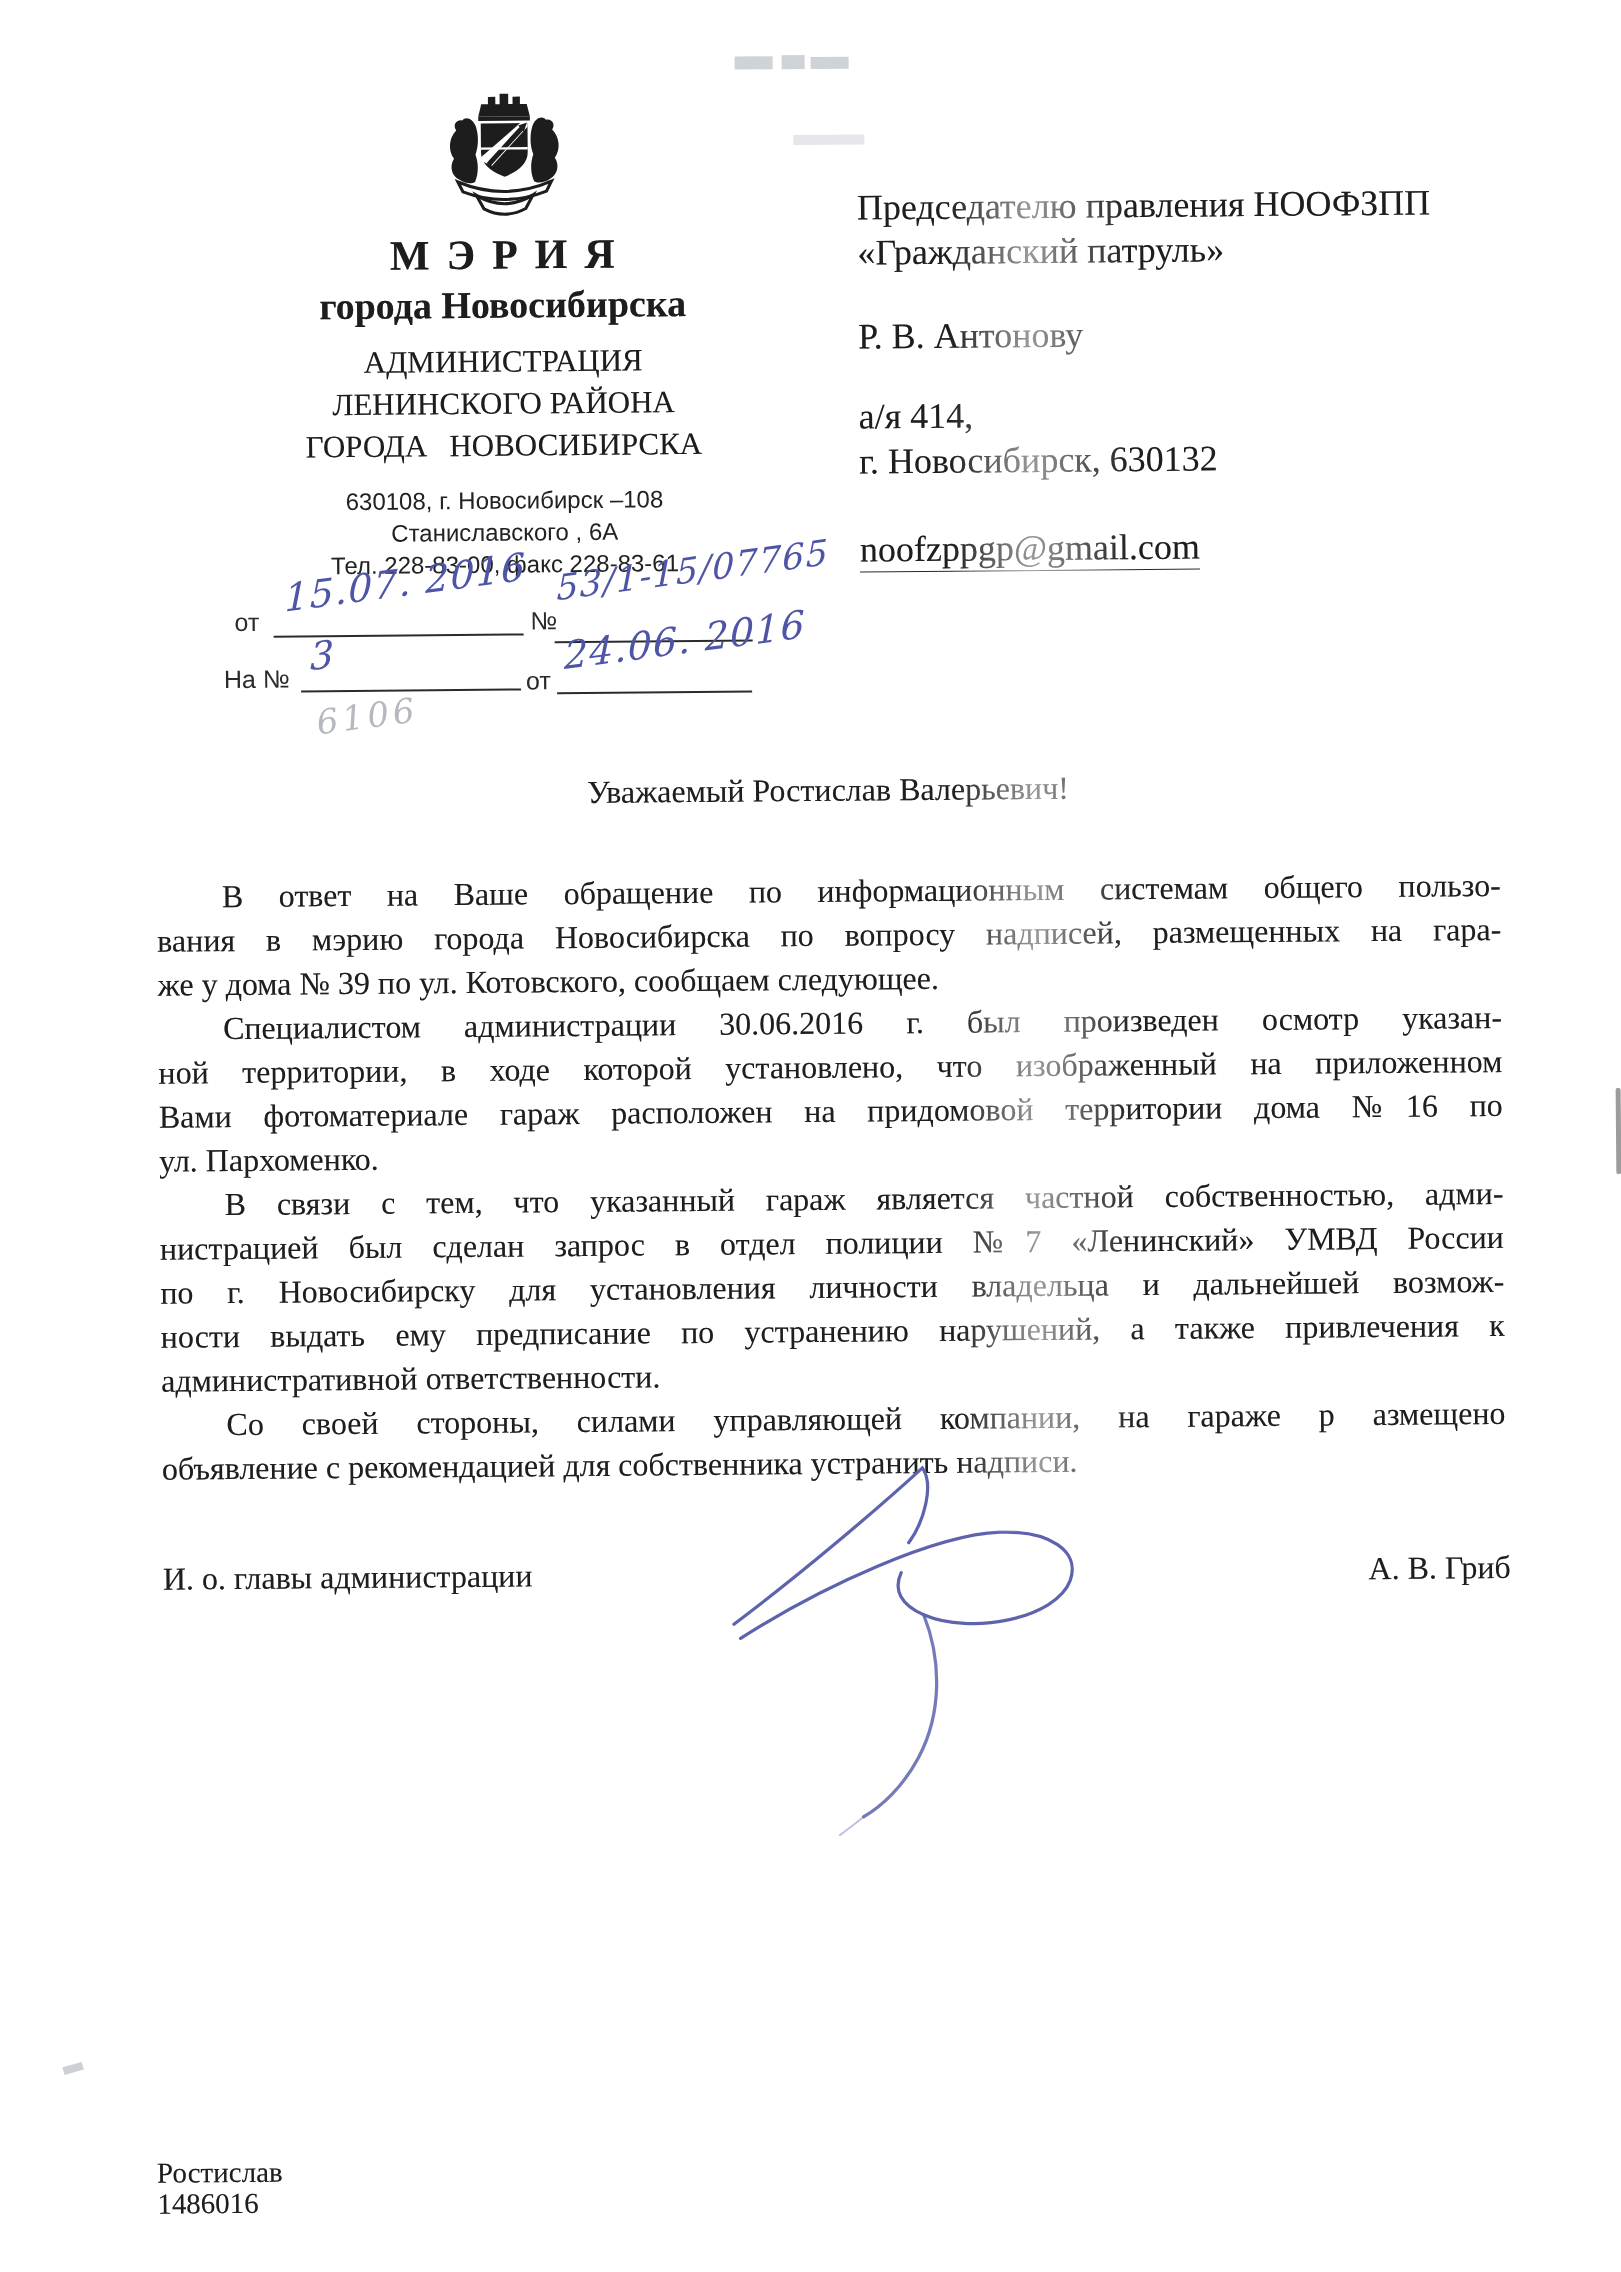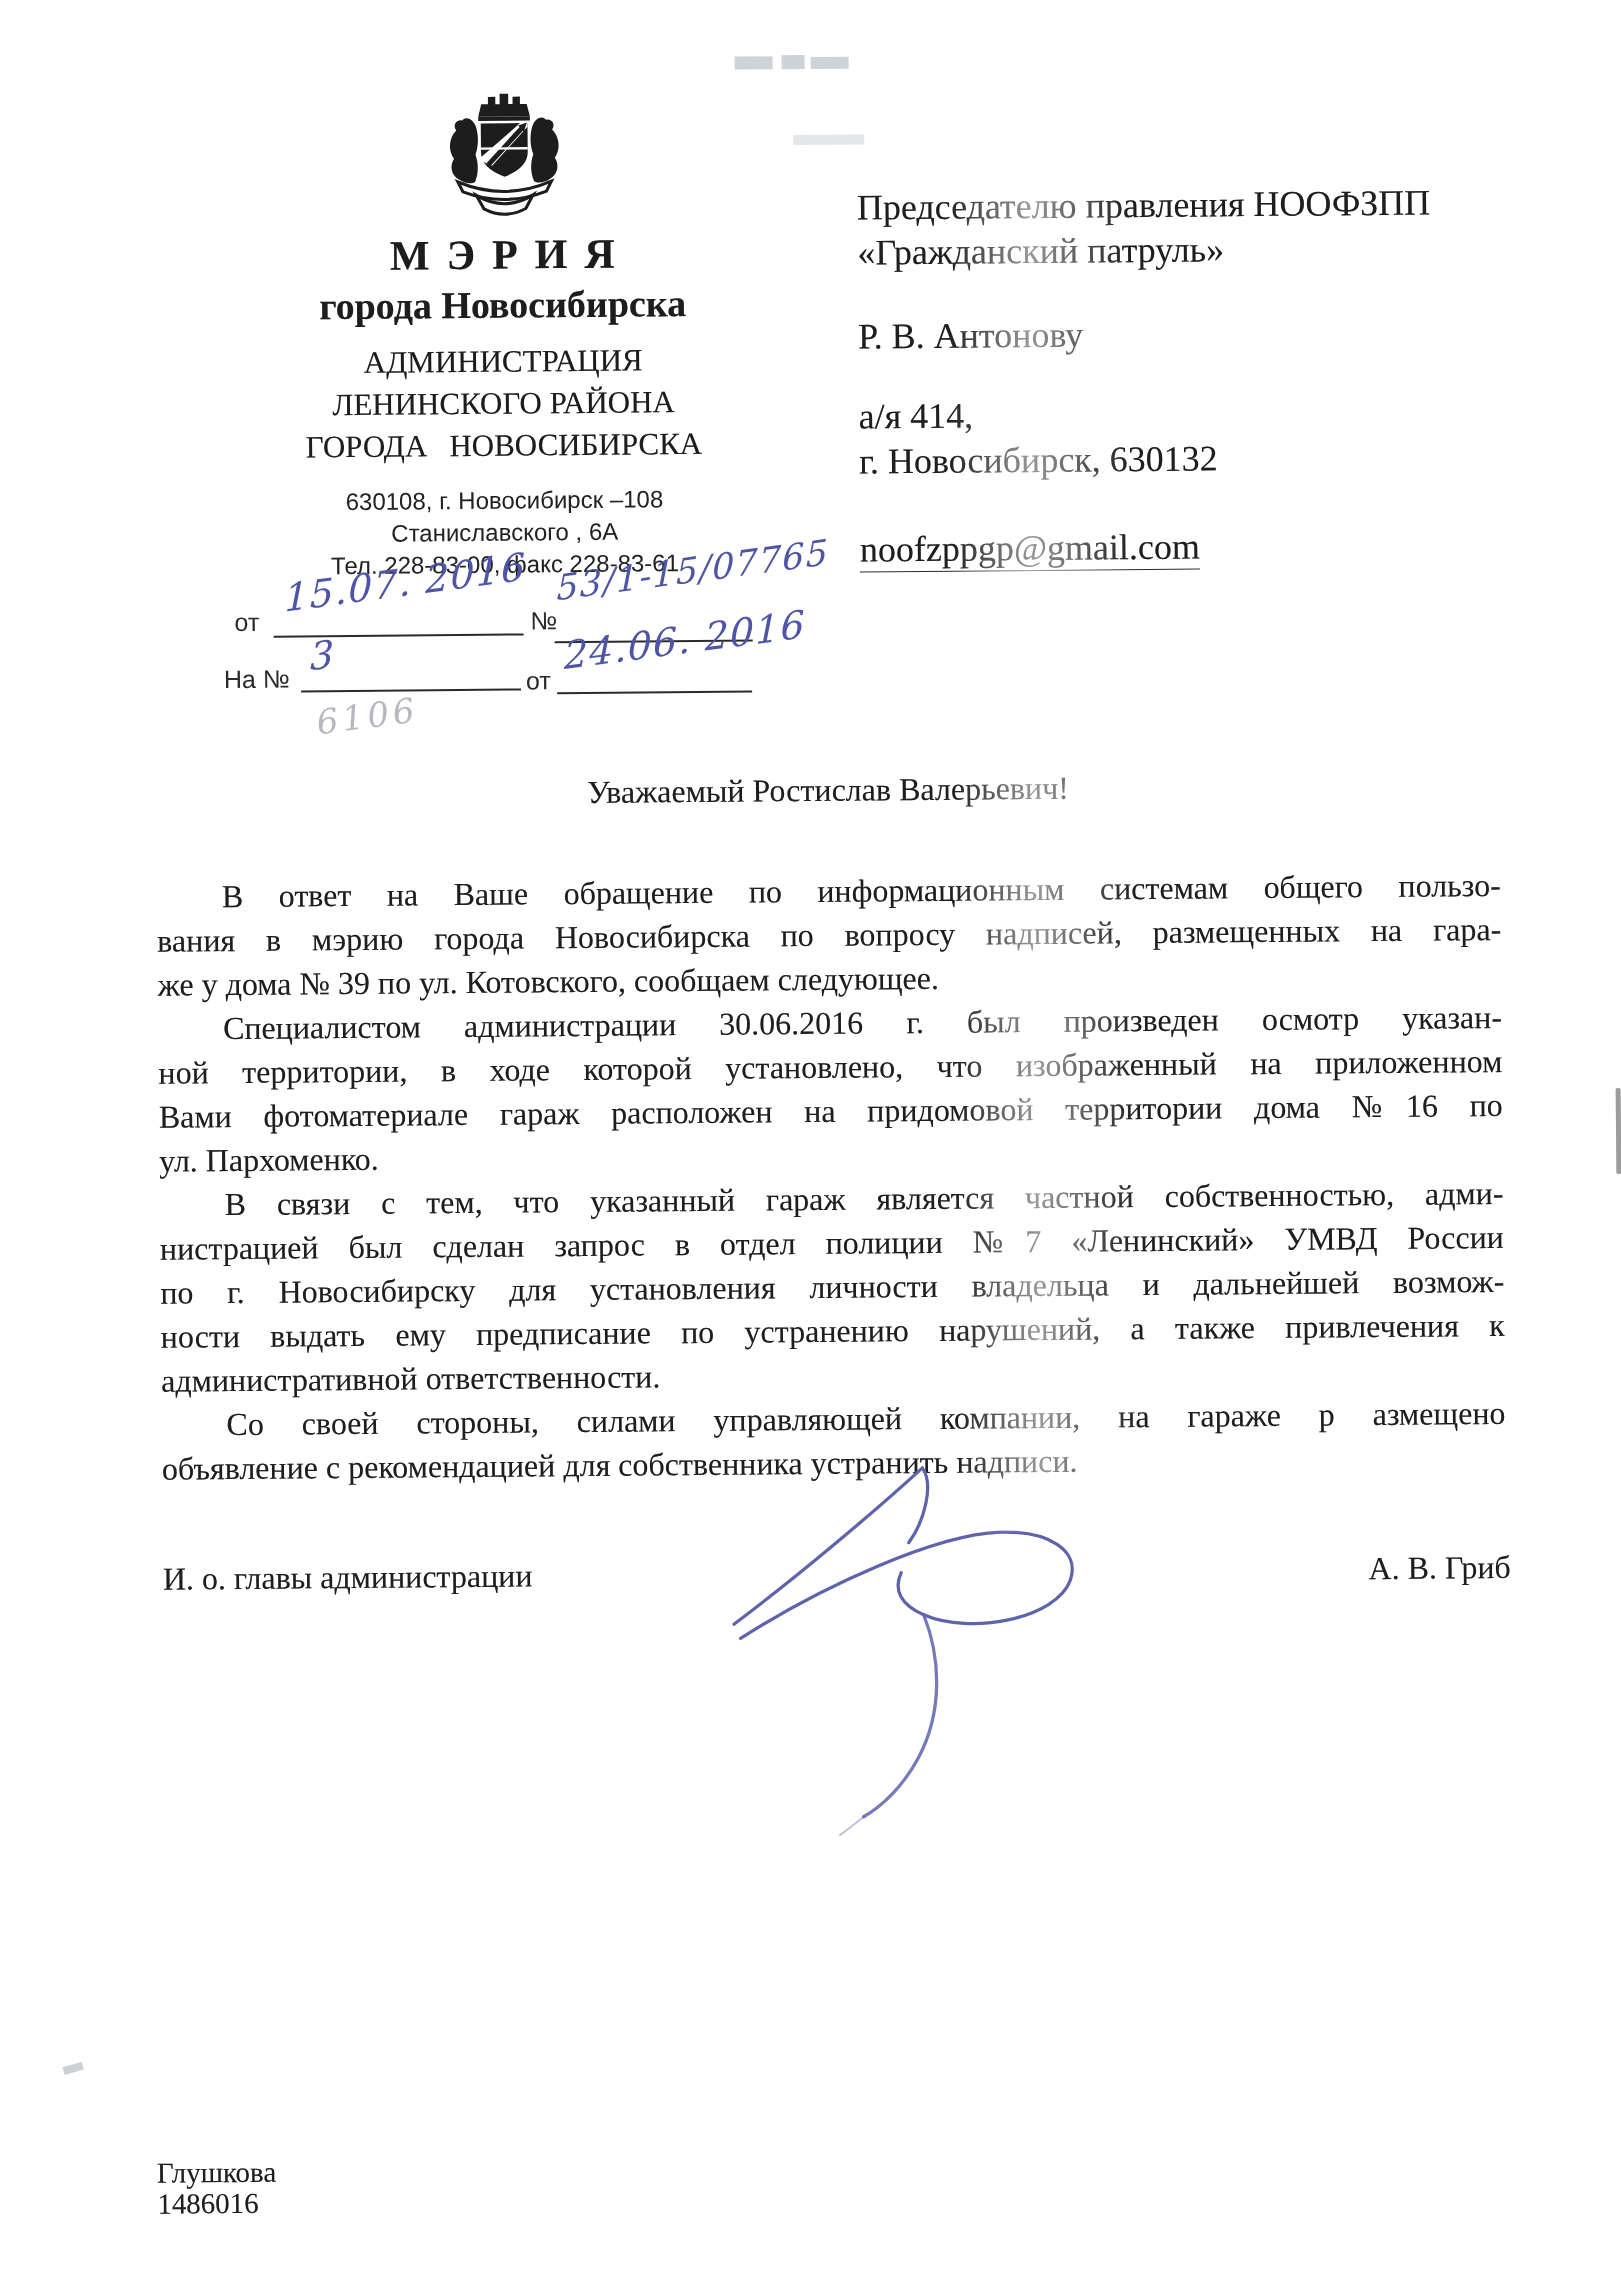--- a/index.html
+++ b/index.html
@@ -157,21 +157,21 @@
   <svg id="signature-svg" viewBox="0 0 600 620" xmlns="http://www.w3.org/2000/svg">
     <g stroke="#5d63ac" stroke-width="5" fill="none" stroke-linecap="round">
       <path d="M18 270 C120 195 240 95 310 32 C328 58 312 115 288 147"></path>
       <path d="M28 292 C155 212 330 135 428 132 C505 130 552 162 536 207 C514 266 382 290 310 258 C276 243 263 220 276 193"></path>
       <path d="M310 258 C336 325 338 408 300 478 C276 522 243 552 215 568" stroke-opacity="0.85"></path>
       <path d="M215 568 C200 580 188 589 178 596" stroke-opacity="0.4" stroke-width="3"></path>
     </g>
   </svg>
 
   <div id="footer">
-    <div class="t">Глушкова</div>
+    <div class="t">Ростислав</div>
     <div class="t">1486016</div>
   </div>
 
   <div class="smudge" id="smudge-a"></div>
   <div class="smudge" id="smudge-b"></div>
   <div class="smudge" id="smudge-c"></div>
   <div class="smudge" id="smudge-d"></div>
   <div class="streak"></div>
   <div id="edge-mark"></div>
   <div id="corner-mark"></div>

